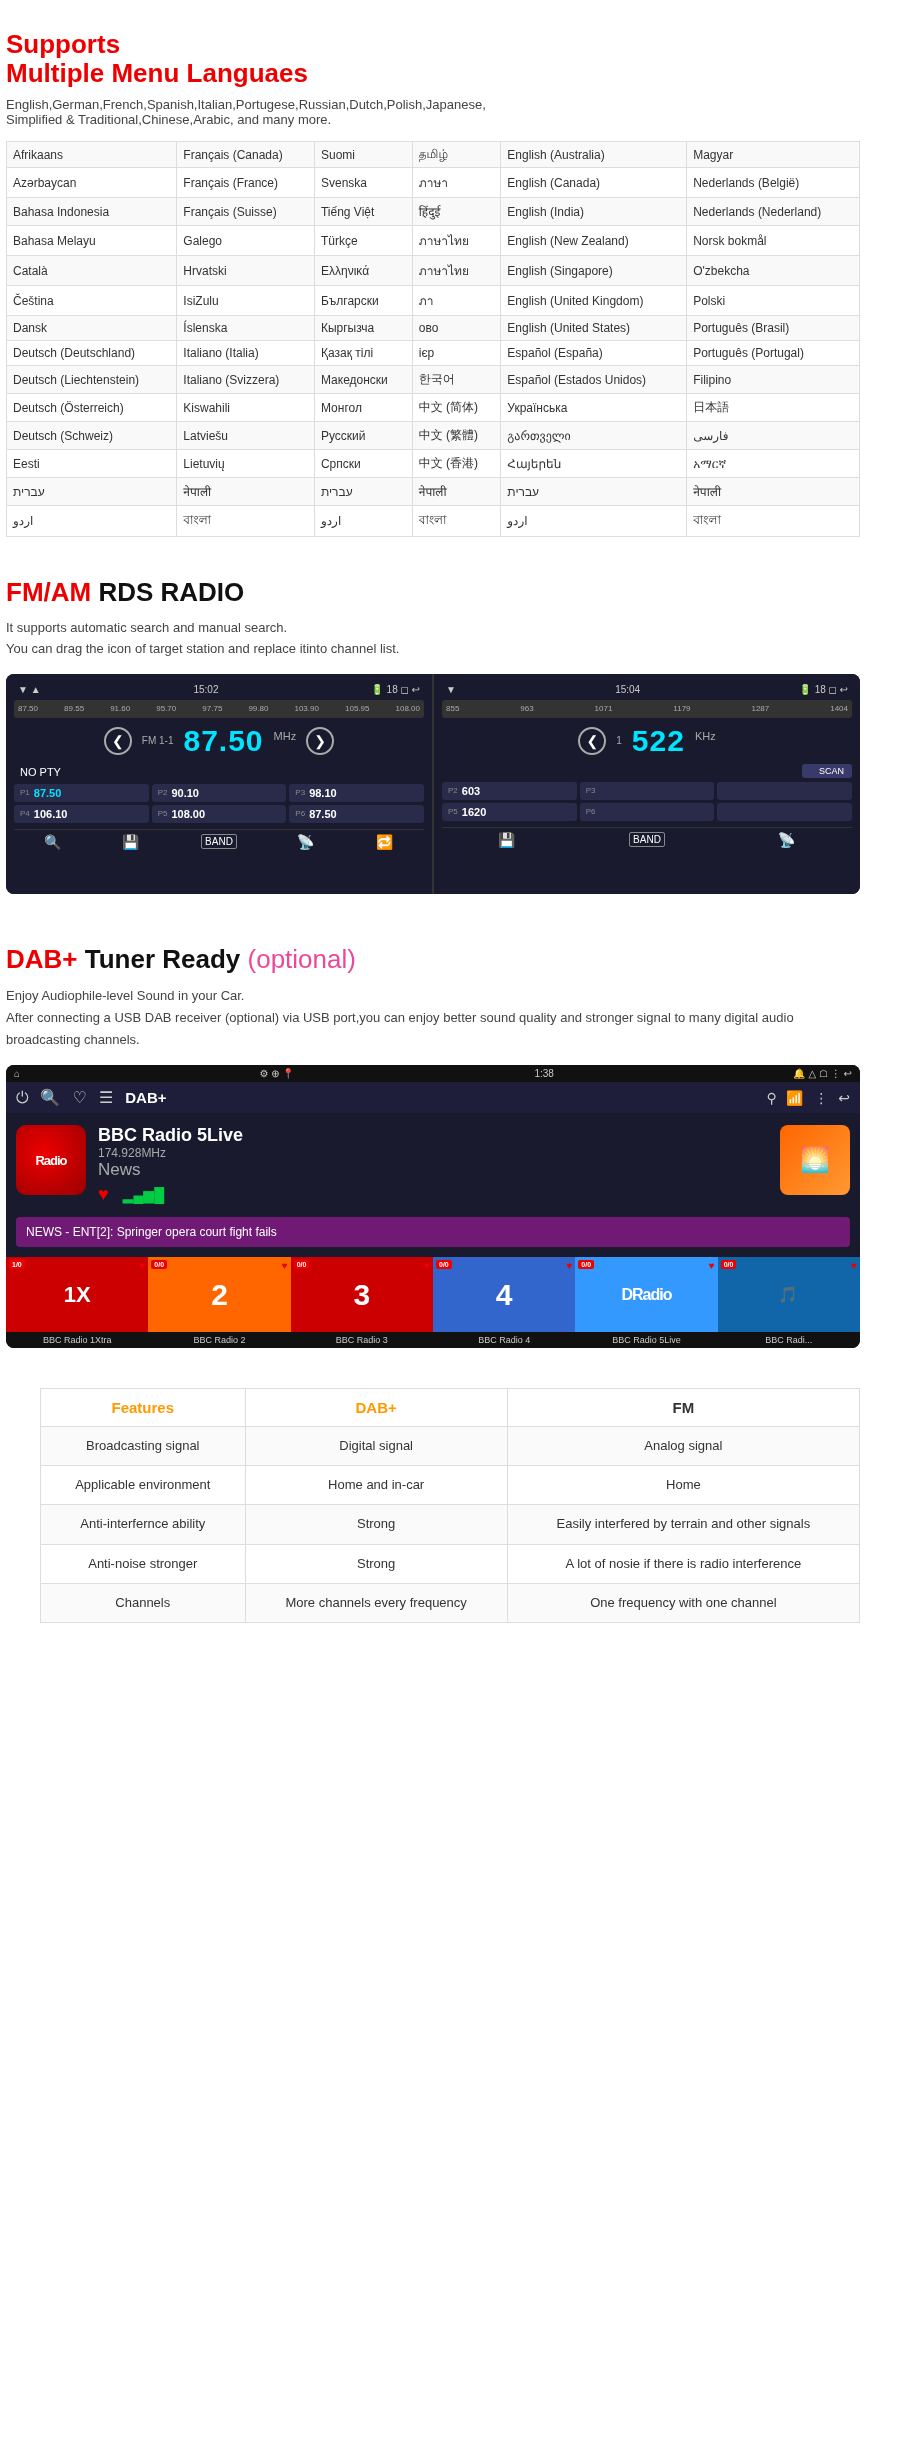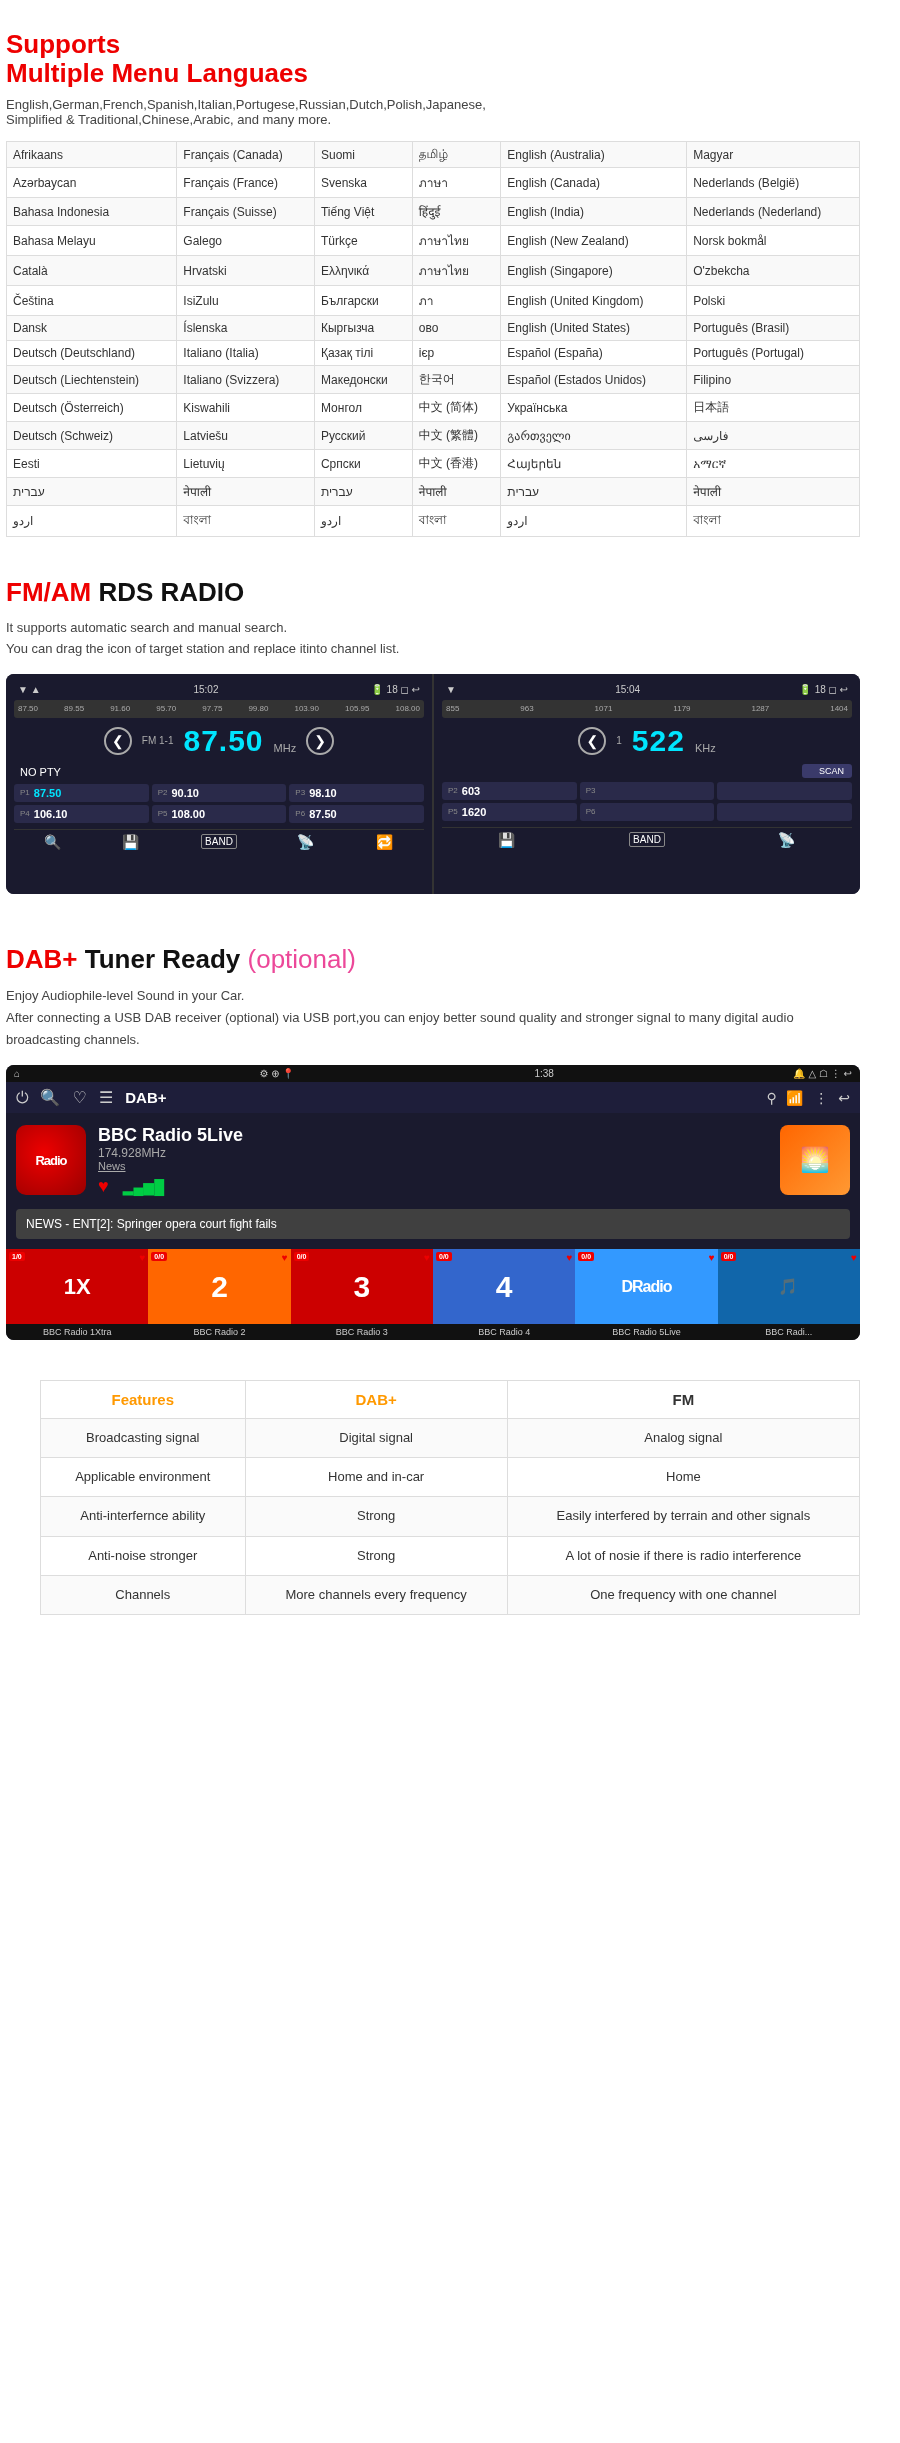--- a/index.html
+++ b/index.html
@@ -123,21 +123,21 @@
     .radio-freq-display {
       color: #00e5ff;
       font-size: 30px;
       font-weight: bold;
       letter-spacing: 1px;
     }
     .radio-unit {
       color: #aaa;
       font-size: 11px;
       align-self: flex-end;
-      margin-bottom: 4px;
+      margin-bottom: 16px;
     }
     .radio-pty {
       color: #fff;
       font-size: 11px;
       padding: 2px 6px;
     }
     .radio-presets {
       display: grid;
       grid-template-columns: 1fr 1fr 1fr;
       gap: 3px;
@@ -282,22 +282,21 @@
       color: #fff;
       font-size: 18px;
       font-weight: bold;
     }
     .dab-station-freq {
       color: #aaa;
       font-size: 12px;
     }
     .dab-station-type {
       color: #aaa;
-      font-size: 11px;
-      text-decoration: underline;
+      font-size: 17px;
     }
     .dab-heart {
       color: #e00;
       font-size: 18px;
       margin-right: 6px;
     }
     .dab-signal {
       color: #00cc44;
       font-size: 14px;
     }
@@ -312,21 +311,21 @@
       height: 70px;
       border-radius: 8px;
       background: linear-gradient(135deg, #ff6600, #ff9933);
       flex-shrink: 0;
       display: flex;
       align-items: center;
       justify-content: center;
       font-size: 24px;
     }
     .dab-news-ticker {
-      background: #404040;
+      background: #701a75;
       padding: 8px 10px;
       margin: 0 10px;
       border-radius: 4px;
       color: #fff;
       font-size: 12px;
     }
     .dab-channel-list {
       display: flex;
       gap: 0;
       margin: 10px 0 0 0;

